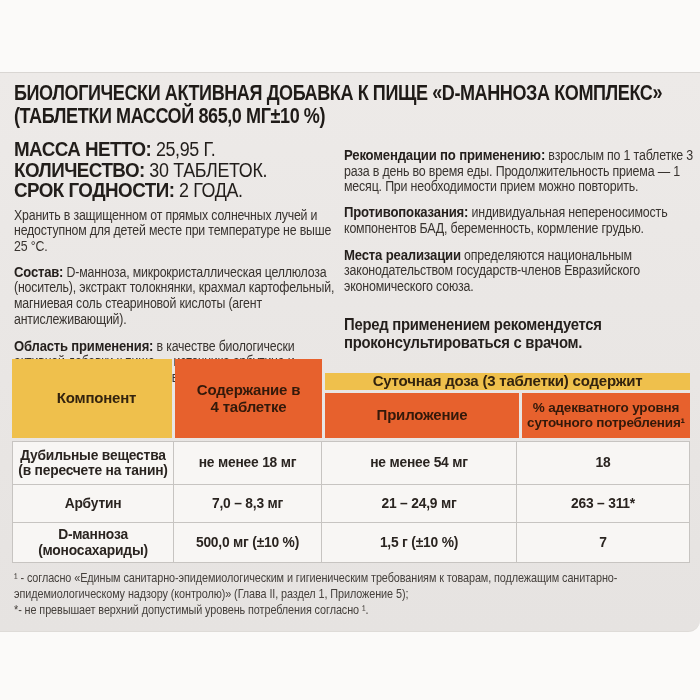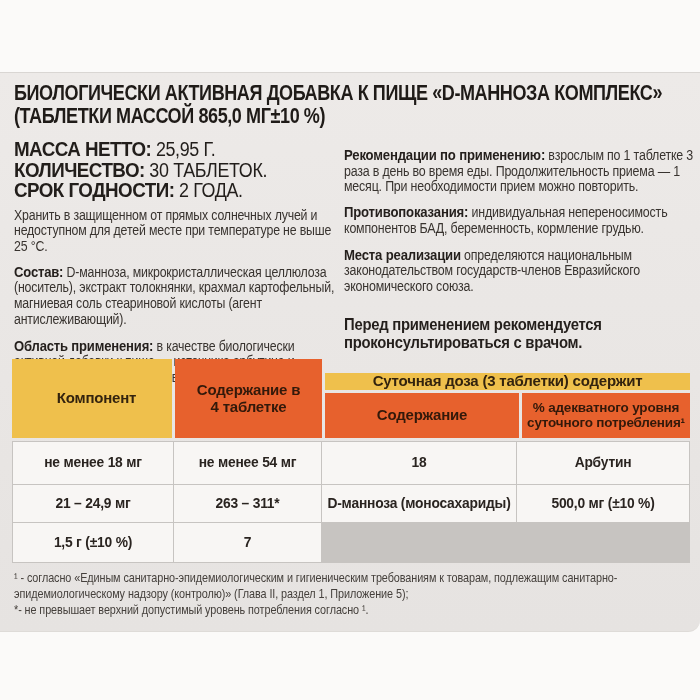--- a/index.html
+++ b/index.html
@@ -100,31 +100,33 @@
     <p class="consult">Перед применением рекомендуется проконсультироваться с врачом.</p>
   </div>
 
   <div class="table">
     <div class="thead">
       <div class="th yellow c-comp">Компонент</div>
       <div class="th orange c-tab">
           <span>Содержание в 4 таблетке</span>
         </div>
       <div class="th yellow c-span">Суточная доза (3 таблетки) содержит</div>
-      <div class="th orange c-qty">Содержание</div>
+      <div class="th orange c-qty">Приложение</div>
       <div class="th orange c-adq">
           <span>% адекватного уровня суточного потребления¹</span>
         </div>
     </div>
     <div class="tbody">
+      <div class="td">Дубильные вещества (в пересчете на танин)</div>
       <div class="td">не менее 18 мг</div>
       <div class="td">не менее 54 мг</div>
       <div class="td">18</div>
 
       <div class="td">Арбутин</div>
+      <div class="td">7,0 – 8,3 мг</div>
       <div class="td">21 – 24,9 мг</div>
       <div class="td">263 – 311*</div>
 
       <div class="td">D-манноза (моносахариды)</div>
       <div class="td">500,0 мг (±10 %)</div>
       <div class="td">1,5 г (±10 %)</div>
       <div class="td">7</div>
     </div>
   </div>
 

